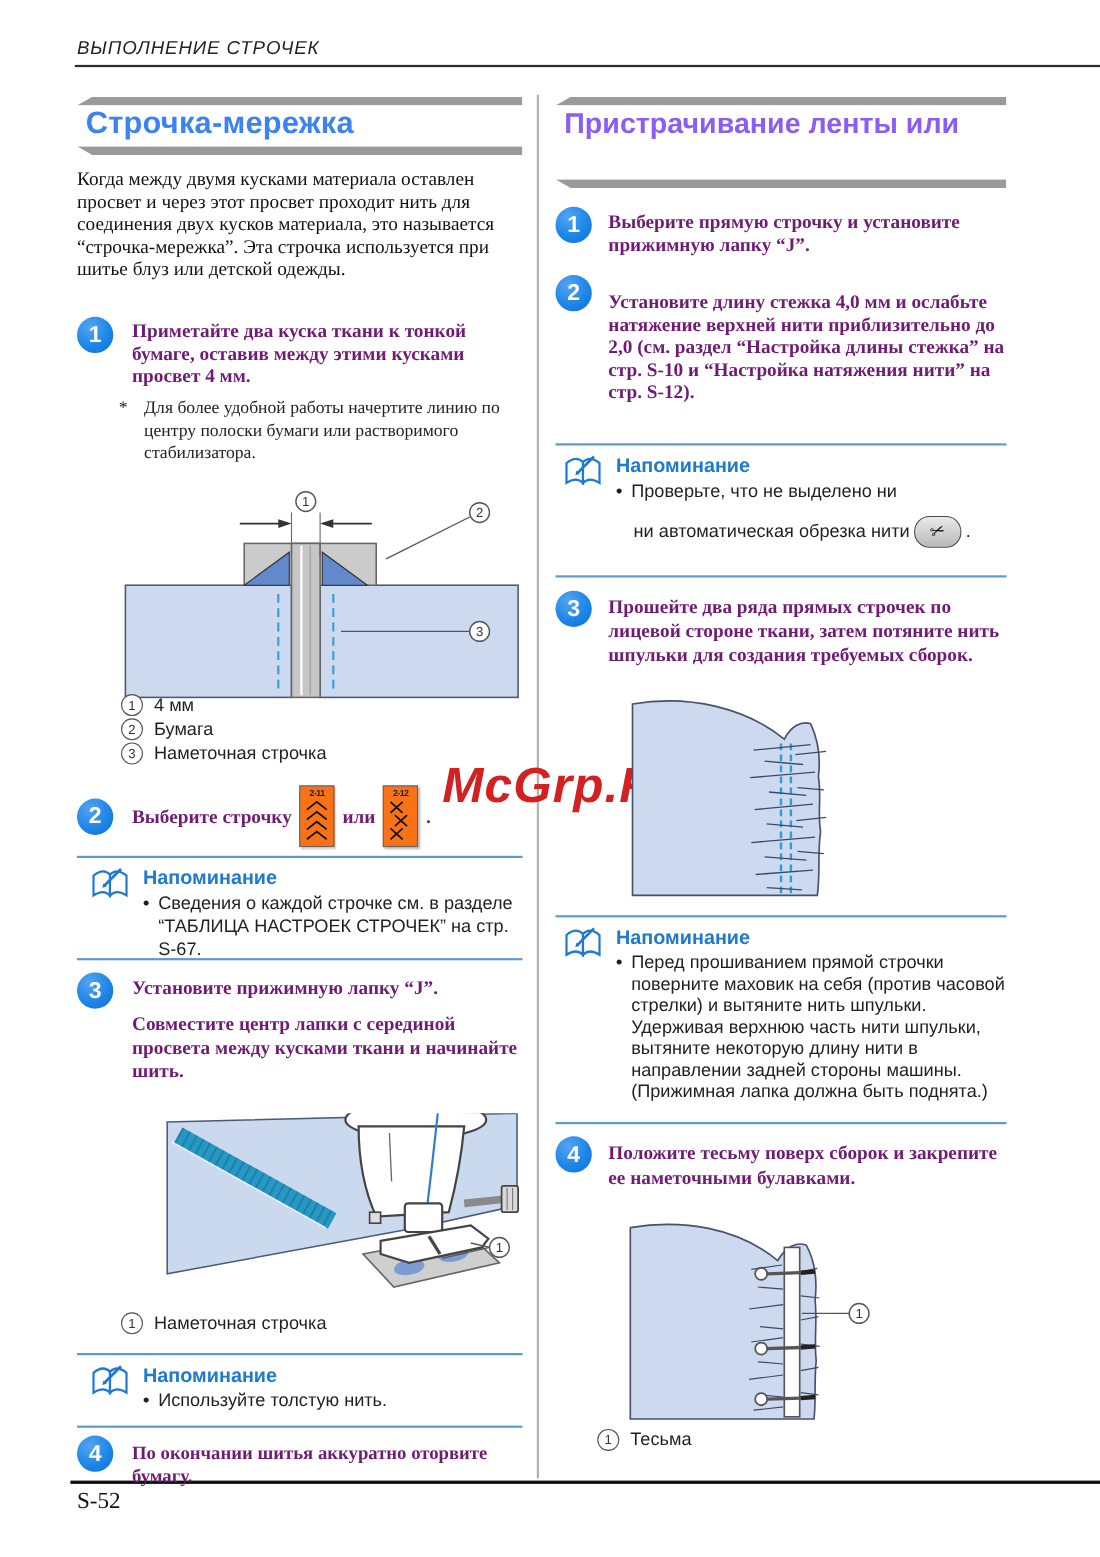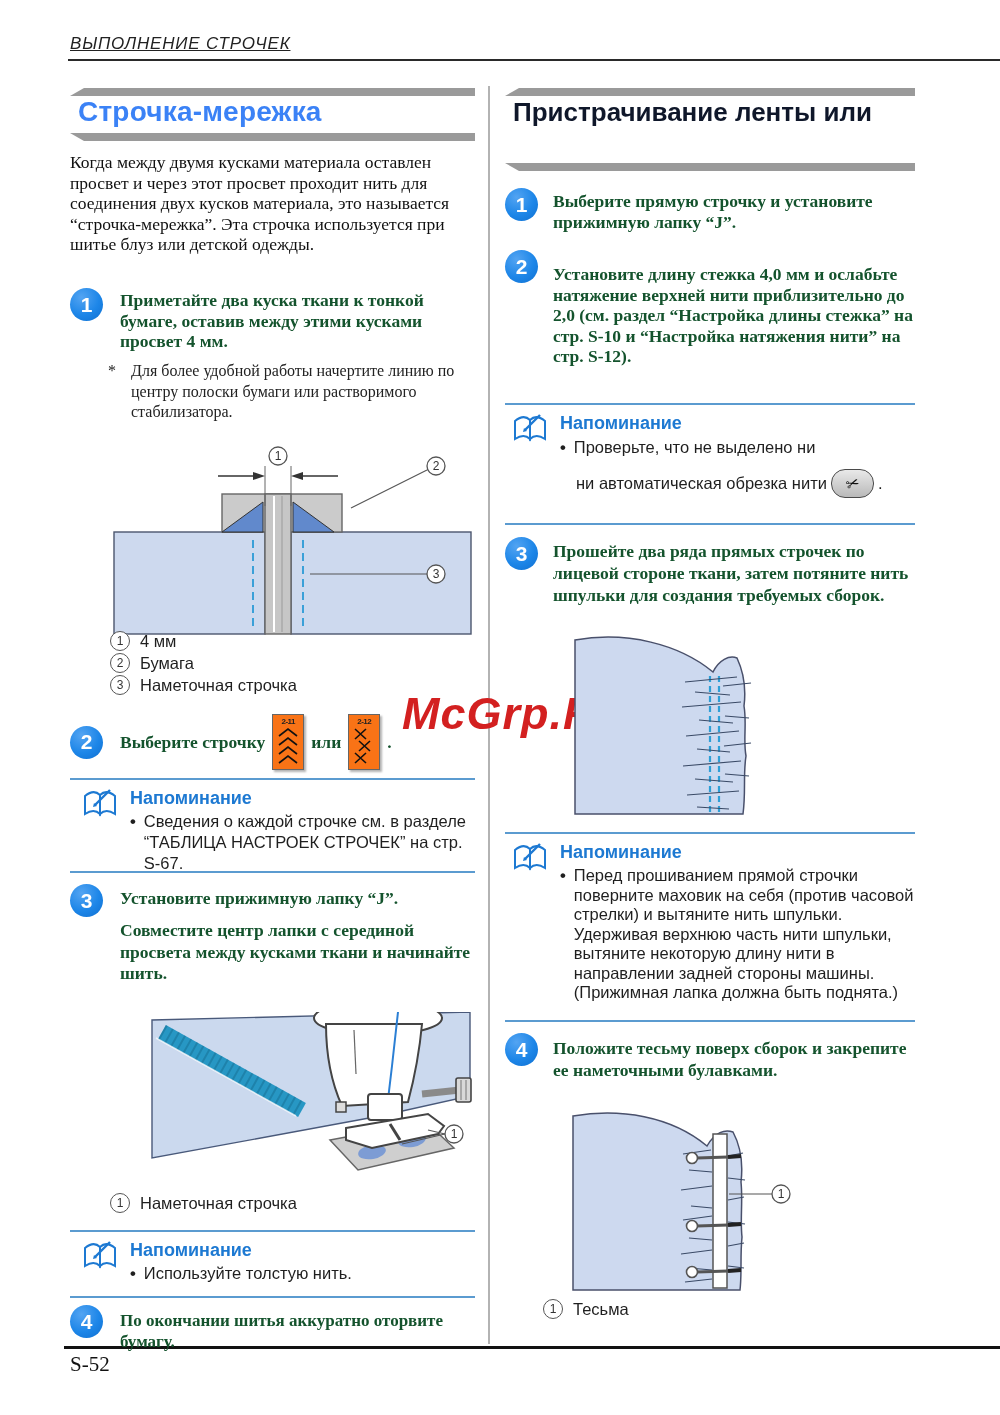--- a/index.html
+++ b/index.html
@@ -1,37 +1,37 @@
 <!DOCTYPE html>
 <html><head>
 <meta charset="utf-8">
 <style>
   html,body{margin:0;padding:0;background:#fff;}
   body{width:1000px;height:1415px;position:relative;overflow:hidden;
        font-family:"Liberation Sans",sans-serif;color:#1a1a1a;}
   .abs{position:absolute;}
   
   .pg-header{left:70px;top:34px;font:italic 17px "Liberation Sans",sans-serif;
-             letter-spacing:.8px;color:#222;text-decoration:underline;}
+             letter-spacing:.8px;color:#222;}
   .hrule{left:68px;top:59px;width:932px;height:2px;background:#2a2a2a;}
   .frule{left:64px;top:1346px;width:936px;height:3px;background:#111;}
   .pg-num{left:70px;top:1352px;font:21px "Liberation Serif",serif;color:#111;}
   .vdiv{left:488px;top:86px;width:2px;height:1258px;background:#b3b3b3;}
   
   .tbar{height:8px;background:#9a9a9a;}
   .tbar-top{clip-path:polygon(14px 0,100% 0,100% 100%,0 100%);}
   .tbar-bot{clip-path:polygon(0 0,100% 0,100% 100%,14px 100%);}
   .sec-title{font:bold 28px/32px "Liberation Sans",sans-serif;color:#3b82f6;letter-spacing:.2px;}
-  .sec-title-r{font:bold 26px/33px "Liberation Sans",sans-serif;color:#0f172a;}
+  .sec-title-r{font:bold 26px/33px "Liberation Sans",sans-serif;color:#8b5cf6;}
   .intro{font:17.5px/20.5px "Liberation Serif",serif;color:#111;}
   .step-circle{width:33px;height:33px;border-radius:50%;
      background:radial-gradient(circle at 35% 28%,#53a4f2 0%,#1d86e8 55%,#0f6fd0 100%);
      color:#fff;font:bold 21px "Liberation Sans",sans-serif;
      display:flex;align-items:center;justify-content:center;}
-  .step-text{font:bold 17.5px/20.5px "Liberation Serif",serif;color:#14532d;}
+  .step-text{font:bold 17.5px/20.5px "Liberation Serif",serif;color:#701a75;}
   .sub-note{font:16px/20.5px "Liberation Serif",serif;color:#222;}
   
   .rem-rule{height:2px;background:#5b9bd0;}
   .rem-title{font:bold 18px "Liberation Sans",sans-serif;color:#1d79d2;}
   .rem-text{font:16.5px/21px "Liberation Sans",sans-serif;color:#1f1f1f;}
   .bullet{font-weight:bold;}
   
   .cnum{display:inline-flex;width:18px;height:18px;border:1.3px solid #555;border-radius:50%;
         background:#fff;color:#333;font:12px "Liberation Sans",sans-serif;
         align-items:center;justify-content:center;flex:0 0 auto;}

